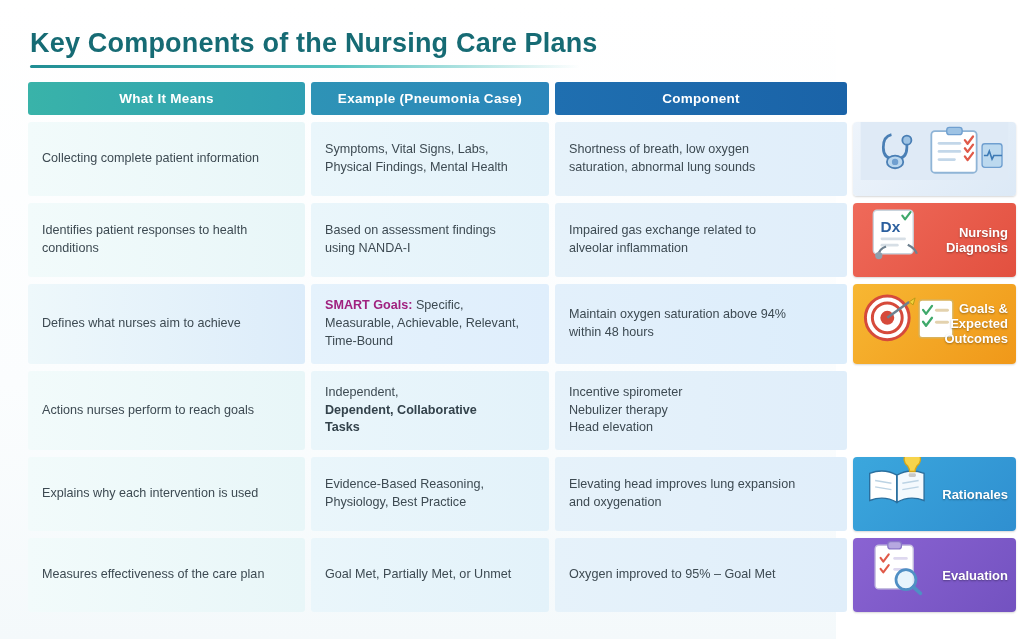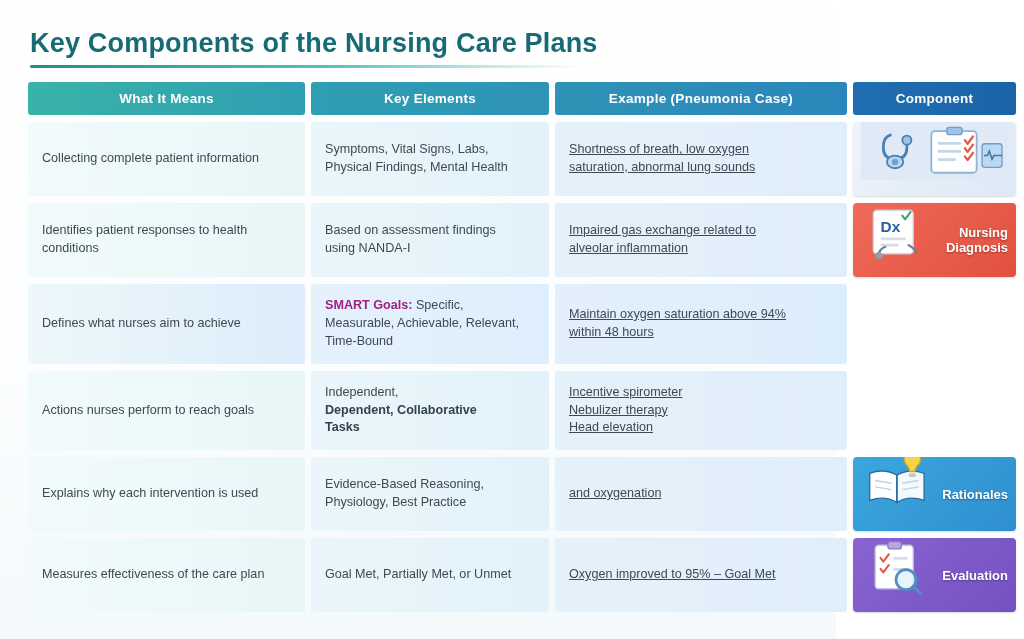--- a/index.html
+++ b/index.html
@@ -77,21 +77,21 @@
     color: #3d4a52;
     line-height: 1.42;
     padding: 13px 14px;
     border-radius: 3px;
     display: flex;
     flex-direction: column;
     justify-content: center;
   }
   .cell.means  { background: linear-gradient(90deg, #f2fbfb 0%, #e8f6f8 100%); }
   .cell.elem   { background: linear-gradient(90deg, #eaf6fb 0%, #e3f2fa 100%); }
-  .cell.exmp   { background: linear-gradient(90deg, #e6f2fa 0%, #e0eefa 100%); text-decoration: underline; }
+  .cell.exmp   { background: linear-gradient(90deg, #e6f2fa 0%, #e0eefa 100%); }
 
   .row.r3 .cell.means { background: linear-gradient(90deg, #eef8fb 0%, #dcecfa 100%); }
   .row.r3 .cell.elem  { background: linear-gradient(90deg, #e5f2fc 0%, #dfeefc 100%); }
   .row.r3 .cell.exmp  { background: linear-gradient(90deg, #e3f0fb 0%, #dcedfb 100%); }
 
   .smart { color: #a0217f; font-weight: bold; }
   .bold  { font-weight: bold; color: #33424b; }
 
   .line { display: block; }
 
@@ -138,21 +138,20 @@
 
 <div class="page">
 
   <div class="title">Key Components of the Nursing Care Plans</div>
   <div class="title-rule"></div>
 
   <div class="table">
 
     <div class="row header-row">
       <div class="hcell h1">What It Means</div>
-      <div class="hcell h2">Key Elements</div>
       <div class="hcell h3">Example (Pneumonia Case)</div>
       <div class="hcell h4">Component</div>
     </div>
 
     <div class="row r1">
       <div class="cell means">
         <span class="line">Collecting complete patient information</span>
       </div>
       <div class="cell elem">
         <span class="line">Symptoms, Vital Signs, Labs,</span>
@@ -232,20 +231,41 @@
       </div>
       <div class="cell elem">
         <span class="line"><span class="smart">SMART Goals:</span><span> Specific,</span></span>
         <span class="line">Measurable, Achievable, Relevant,</span>
         <span class="line">Time-Bound</span>
       </div>
       <div class="cell exmp">
         <span class="line">Maintain oxygen saturation above 94%</span>
         <span class="line">within 48 hours</span>
       </div>
+      <div class="comp c-goals">
+        <div class="comp-art">
+          <svg viewBox="0 0 163 64" preserveAspectRatio="xMidYMid meet">
+            <g>
+              <circle cx="34" cy="34" r="22" fill="#ffffff" stroke="#d64a3b" stroke-width="3"></circle>
+              <circle cx="34" cy="34" r="15" fill="#ffffff" stroke="#d64a3b" stroke-width="3"></circle>
+              <circle cx="34" cy="34" r="7" fill="#d64a3b"></circle>
+              <path d="M34 34 l22 -16" stroke="#6d808f" stroke-width="2.5" fill="none"></path>
+              <path d="M56 18 l6 -4 l-2 7 z" fill="#f2d13a" stroke="#b99b15" stroke-width="1"></path>
+            </g>
+            <g>
+              <rect x="66" y="16" width="34" height="38" rx="3" fill="#ffffff" stroke="#d9b25b" stroke-width="1.5"></rect>
+              <path d="M70 26 l3 4 l6 -8" fill="none" stroke="#3fa96b" stroke-width="2.3" stroke-linecap="round" stroke-linejoin="round"></path>
+              <path d="M70 38 l3 4 l6 -8" fill="none" stroke="#3fa96b" stroke-width="2.3" stroke-linecap="round" stroke-linejoin="round"></path>
+              <rect x="82" y="25" width="14" height="3" rx="1.5" fill="#e3d2ae"></rect>
+              <rect x="82" y="37" width="14" height="3" rx="1.5" fill="#e3d2ae"></rect>
+            </g>
+          </svg>
+        </div>
+        <div class="comp-label">Goals &amp; Expected Outcomes</div>
+      </div>
     </div>
 
     <div class="row r4">
       <div class="cell means">
         <span class="line">Actions nurses perform to reach goals</span>
       </div>
       <div class="cell elem">
         <span class="line">Independent,</span>
         <span class="line bold">Dependent, Collaborative</span>
         <span class="line bold">Tasks</span>
@@ -259,20 +279,21 @@
 
     <div class="row r5">
       <div class="cell means">
         <span class="line">Explains why each intervention is used</span>
       </div>
       <div class="cell elem">
         <span class="line">Evidence-Based Reasoning,</span>
         <span class="line">Physiology, Best Practice</span>
       </div>
       <div class="cell exmp">
+        <span class="line">Elevating head improves lung expansion</span>
         <span class="line">and oxygenation</span>
       </div>
       <div class="comp c-ratio">
         <div class="comp-art">
           <svg viewBox="0 0 163 64" preserveAspectRatio="xMidYMid meet">
             <g>
               <path d="M10 18 q16 -6 30 2 v30 q-14 -8 -30 -2 z" fill="#ffffff" stroke="#2a6f9e" stroke-width="1.5"></path>
               <path d="M70 18 q-16 -6 -30 2 v30 q14 -8 30 -2 z" fill="#f4f9fd" stroke="#2a6f9e" stroke-width="1.5"></path>
               <line x1="40" y1="20" x2="40" y2="50" stroke="#2a6f9e" stroke-width="1.5"></line>
               <line x1="16" y1="26" x2="34" y2="29" stroke="#bcd3e4" stroke-width="1.6"></line>

